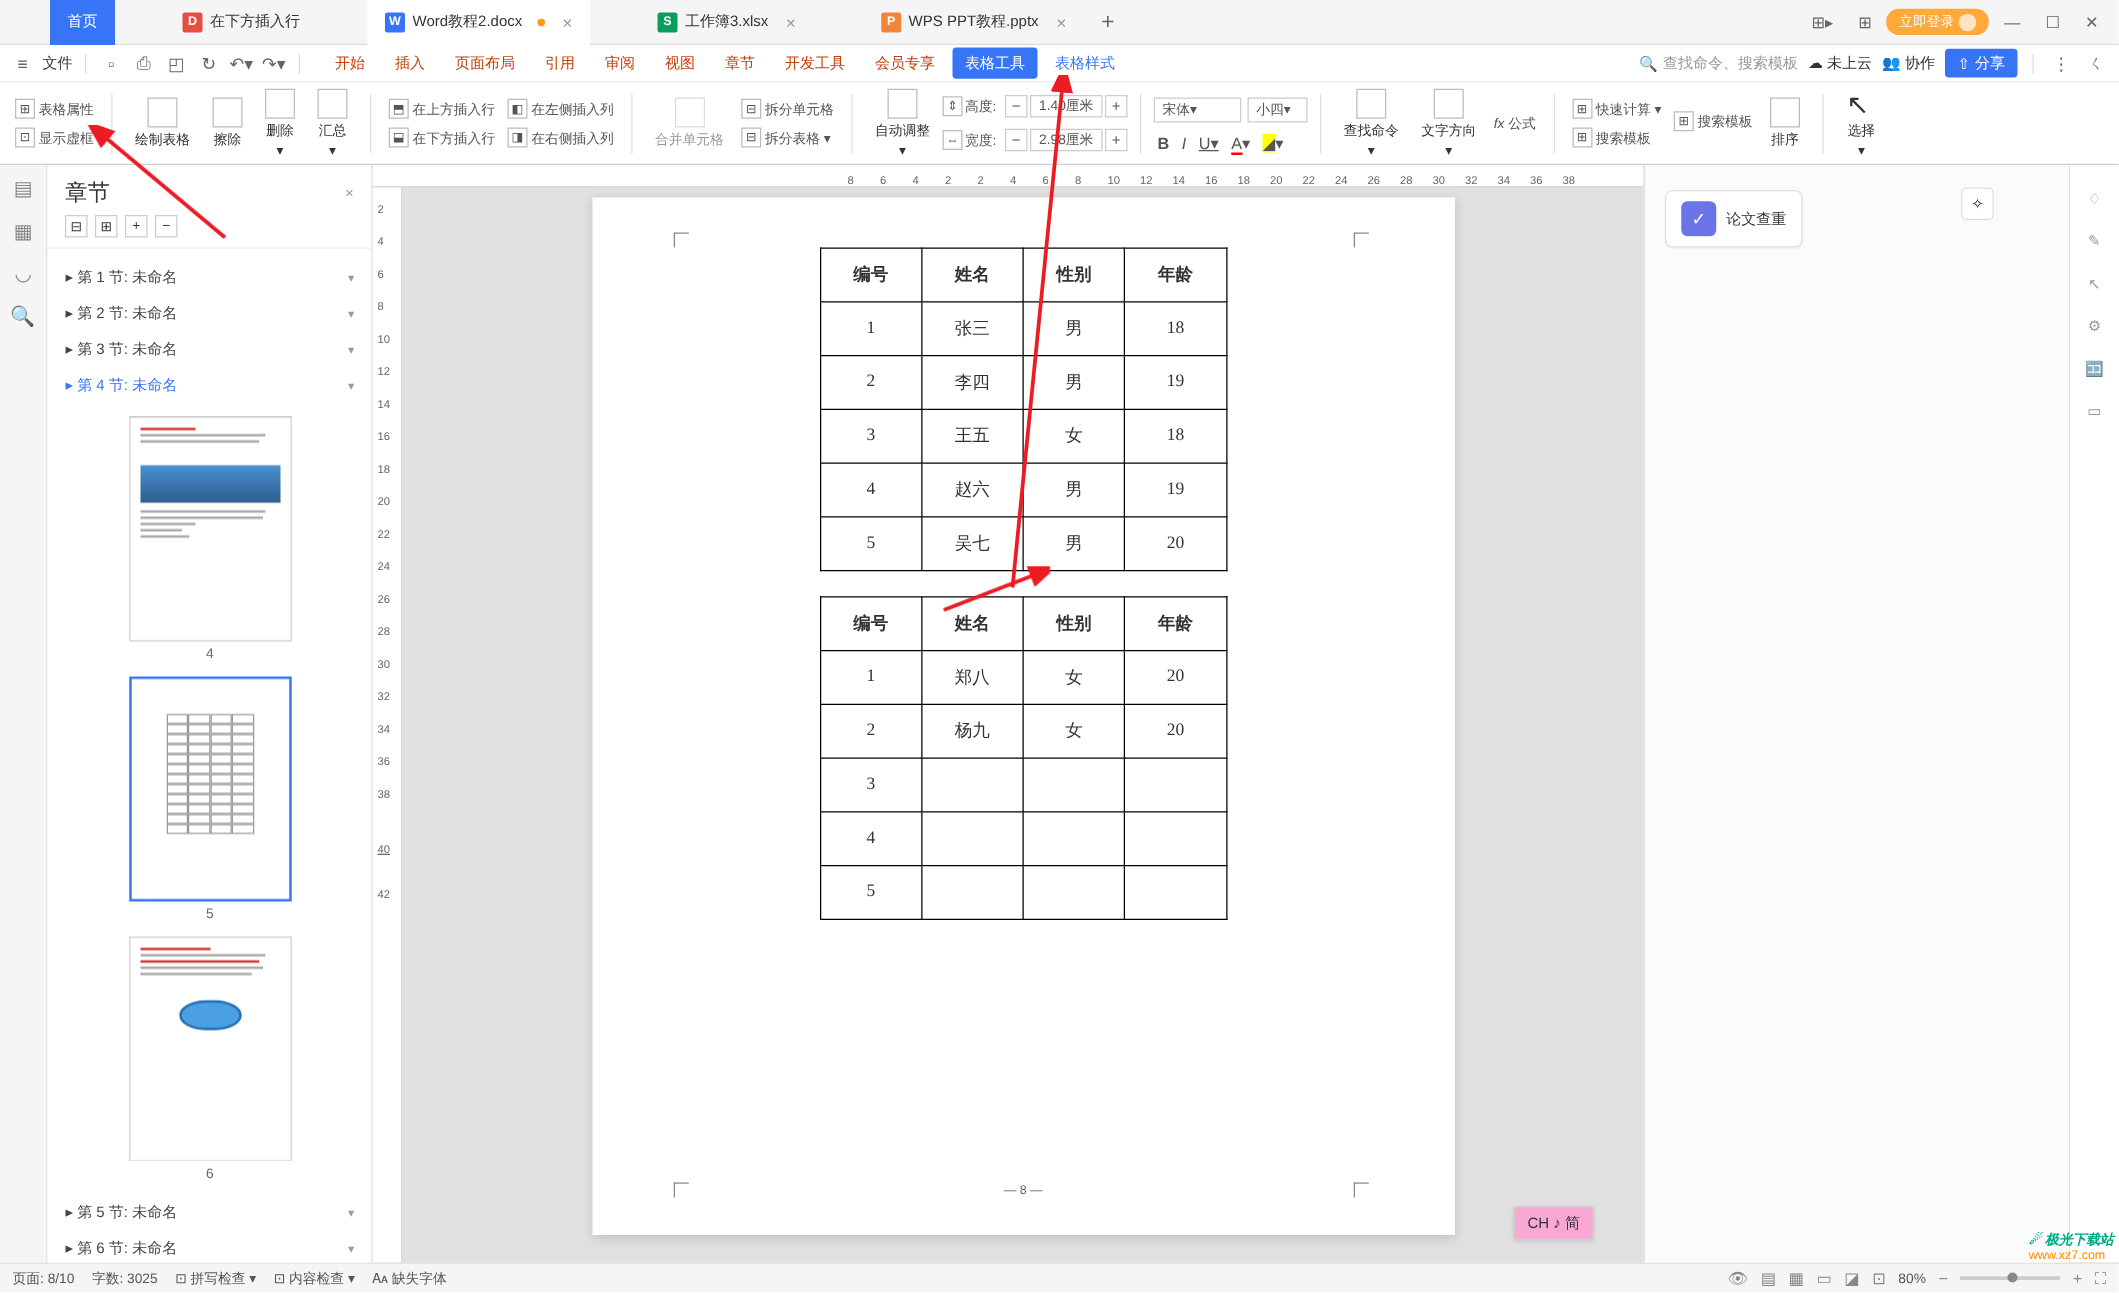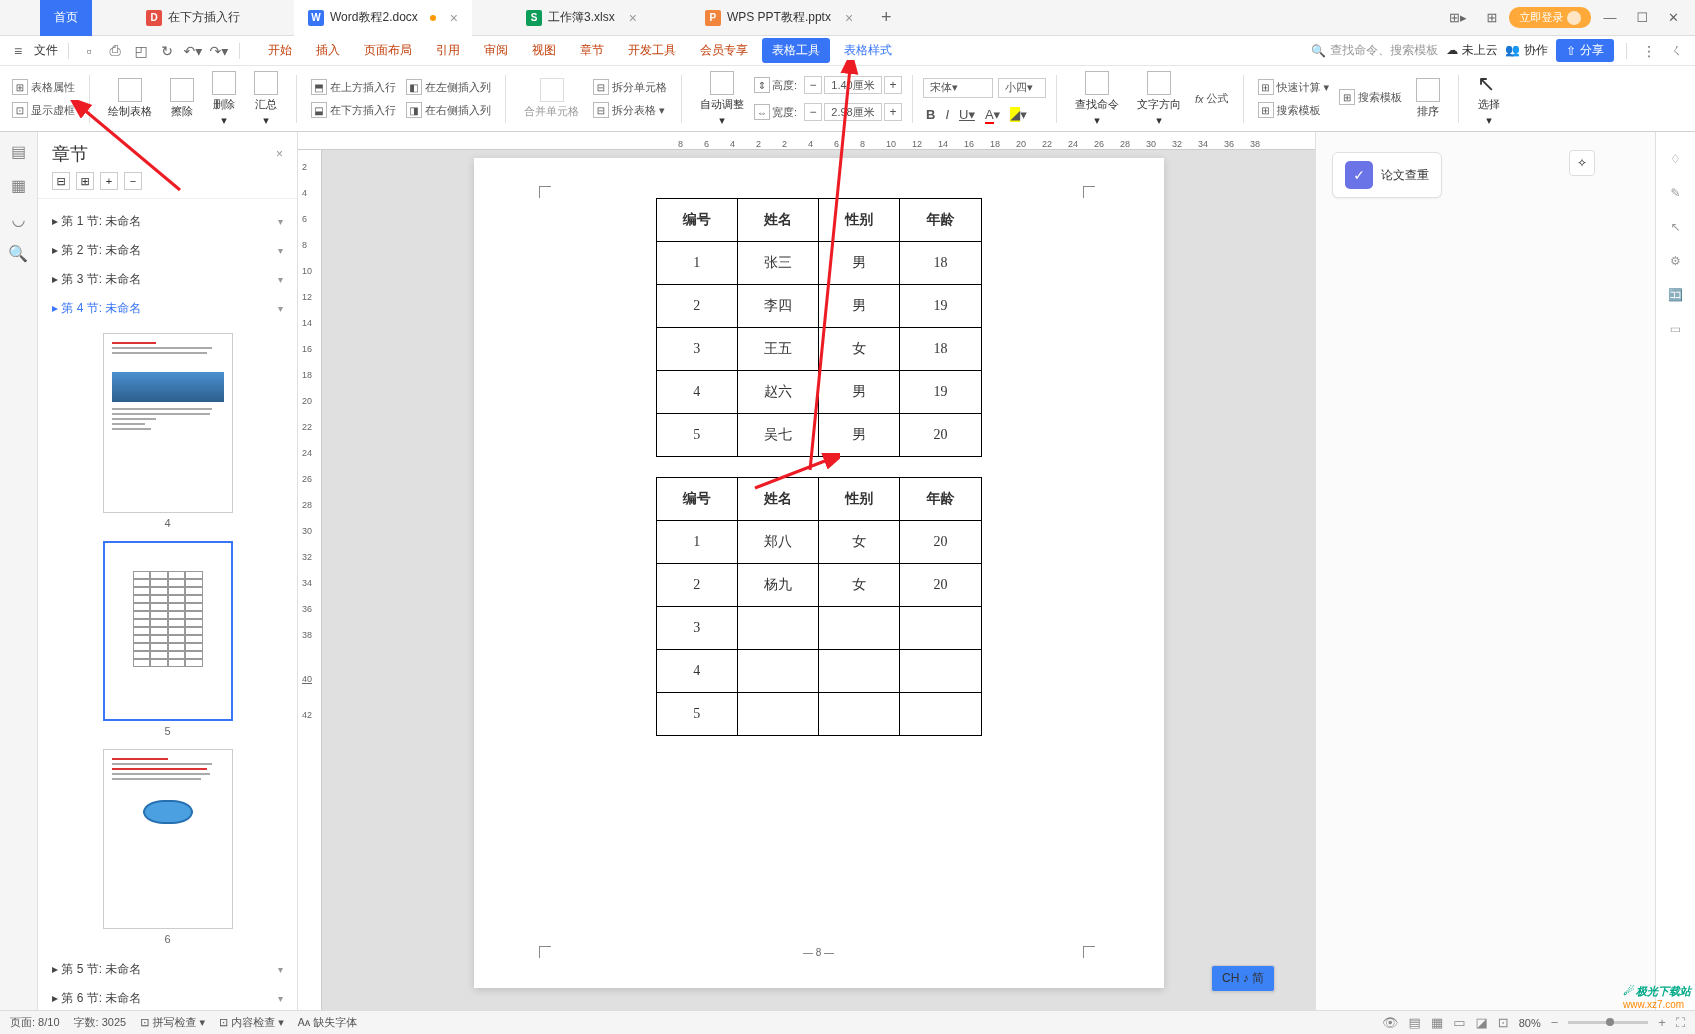--- a/index.html
+++ b/index.html
@@ -79,21 +79,21 @@
 .doc-table{border-collapse:collapse;margin:0 auto 20px;width:326px;}
 .doc-table td,.doc-table th{border:1px solid #000;font-family:SimSun,serif;text-align:center;height:43px;font-size:14px;font-weight:normal;}
 .doc-table th{font-weight:bold;}
 .pagenum{position:absolute;bottom:30px;left:50%;transform:translateX(-50%);font-size:10px;color:#666;}
 .corner{position:absolute;width:16px;height:16px;}
 .corner::before,.corner::after{content:"";position:absolute;background:#888;}
 .corner.tl{top:28px;left:65px;}.corner.tr{top:28px;right:65px;}
 .corner.bl{bottom:26px;left:65px;}.corner.br{bottom:26px;right:65px;}
 .corner::before{width:12px;height:1px;}
 .corner::after{width:1px;height:12px;}
-.ime{position:absolute;bottom:18px;right:40px;background:#3b82f6;border:1px solid #ccc;border-radius:3px;padding:4px 10px;font-size:12px;box-shadow:0 1px 3px rgba(0,0,0,.1);}
+.ime{position:absolute;bottom:18px;right:40px;background:#f9a8d4;border:1px solid #ccc;border-radius:3px;padding:4px 10px;font-size:12px;box-shadow:0 1px 3px rgba(0,0,0,.1);}
 .arrow-red{position:absolute;pointer-events:none;}
 .arr1{top:100px;left:70px;}
 .arr2{top:60px;left:800px;}
 .arr3{top:453px;left:750px;}
 .rightrail{width:340px;border-left:1px solid #e0e0e0;background:#fbfbfb;padding:20px 16px;position:relative;}
 .rr-pill{display:flex;align-items:center;gap:8px;background:#fff;border:1px solid #e0e0e0;border-radius:6px;padding:8px 12px;width:fit-content;box-shadow:0 1px 2px rgba(0,0,0,.05);}
 .rr-pill-ico{width:28px;height:28px;background:#6b74e6;border-radius:5px;color:#fff;display:flex;align-items:center;justify-content:center;font-size:14px;}
 .rr-ai{position:absolute;top:18px;right:60px;width:26px;height:26px;border:1px solid #ddd;border-radius:4px;background:#fff;display:flex;align-items:center;justify-content:center;}
 .rightrail-icons{width:40px;border-left:1px solid #e0e0e0;display:flex;flex-direction:column;align-items:center;padding-top:20px;gap:20px;color:#999;}
 .statusbar{height:24px;background:#f5f5f5;border-top:1px solid #ddd;display:flex;align-items:center;padding:0 10px;font-size:11px;color:#555;gap:14px;}

